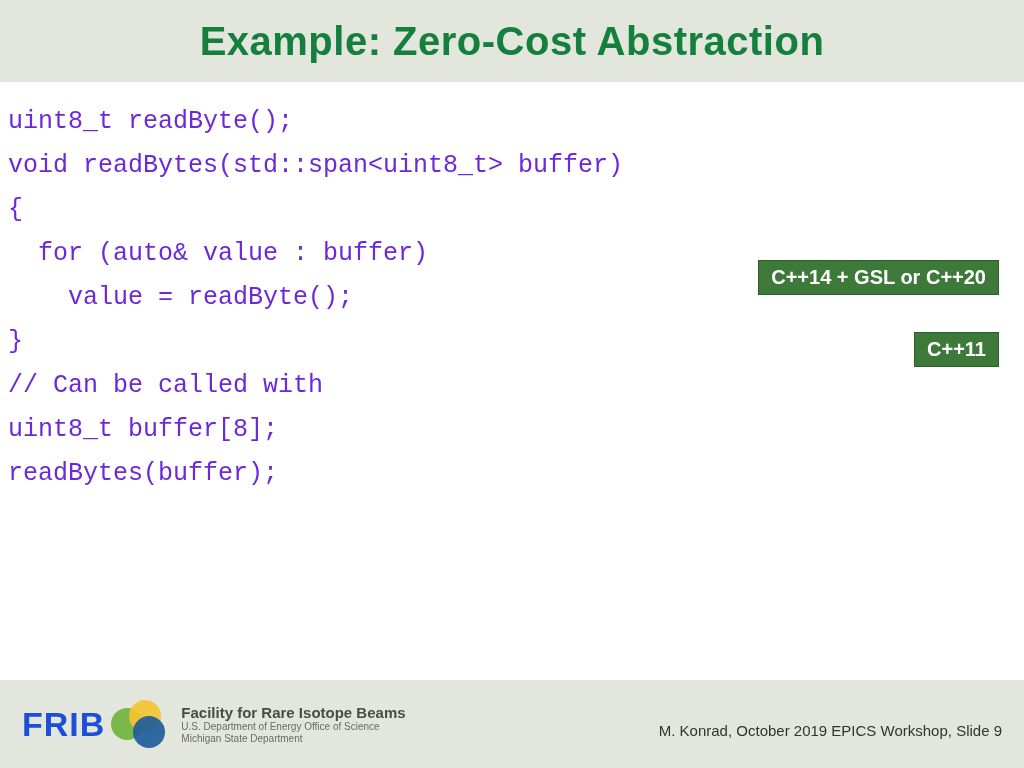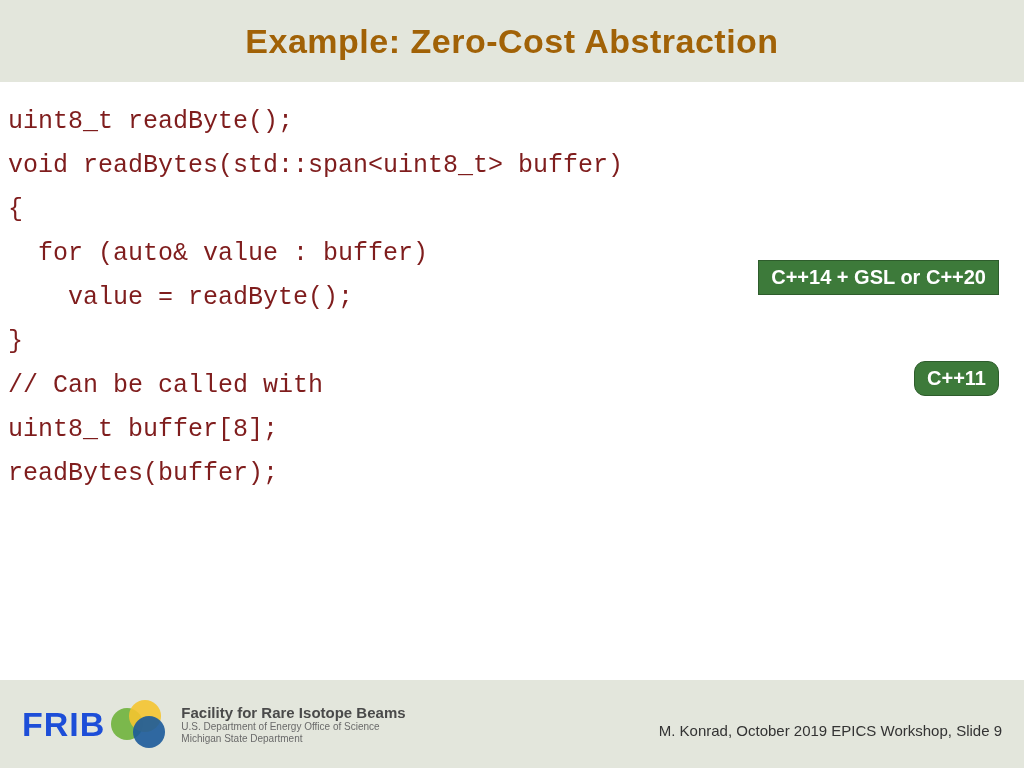--- a/index.html
+++ b/index.html
@@ -5,50 +5,50 @@
   * { margin: 0; padding: 0; box-sizing: border-box; }
   html, body { width: 1024px; height: 768px; font-family: Arial, Helvetica, sans-serif; background: #fff; overflow: hidden; }
   .header {
     background: #e3e6dc;
     height: 82px;
     display: flex;
     align-items: center;
     justify-content: center;
   }
   .title {
-    color: #a16207;
-    font-size: 34px;
+    color: #15803d;
+    font-size: 40px;
     font-weight: bold;
     letter-spacing: 0.5px;
   }
   .content {
     position: relative;
     padding: 18px 8px 0 8px;
     height: 598px;
   }
   .code-line {
     font-family: "Courier New", Courier, monospace;
     font-size: 25px;
-    color: #7f1d1d;
+    color: #6d28d9;
     line-height: 44px;
     white-space: pre;
   }
   .badge {
     position: absolute;
     background: #3d7a3a;
     color: #fff;
     font-weight: bold;
     font-size: 20px;
     padding: 5px 12px;
     border: 1px solid #2e5c2c;
     white-space: nowrap;
     margin-left: 9px;
   }
   .badge.b1 { top: 178px; right: 25px; }
-  .badge.b2 { top: 279px; right: 25px; border-radius: 11px; }
+  .badge.b2 { top: 250px; right: 25px; }
   .footer {
     background: #e3e6dc;
     height: 88px;
     display: flex;
     align-items: center;
     padding: 0 22px;
     position: relative;
   }
   .logo-wrap { display: flex; align-items: center; gap: 6px; }
   .frib-word {

